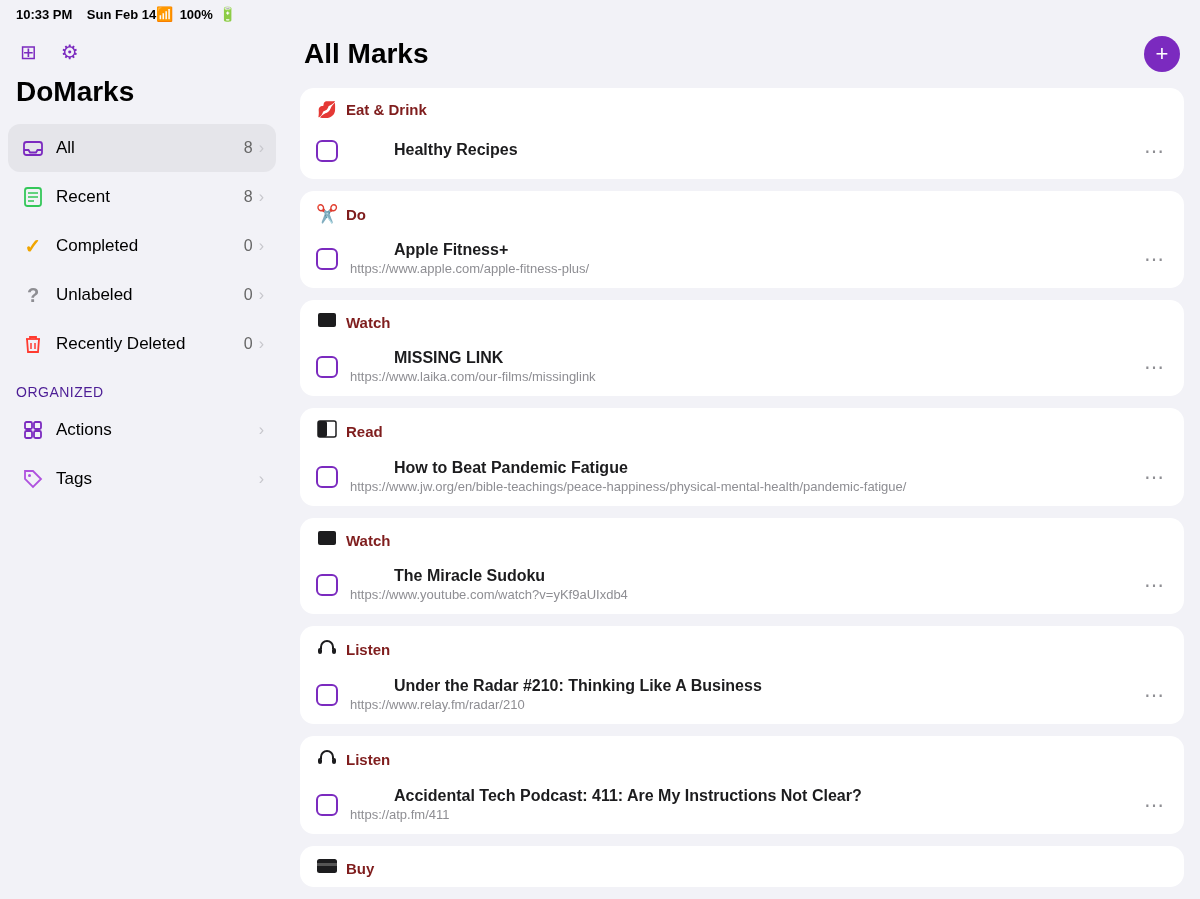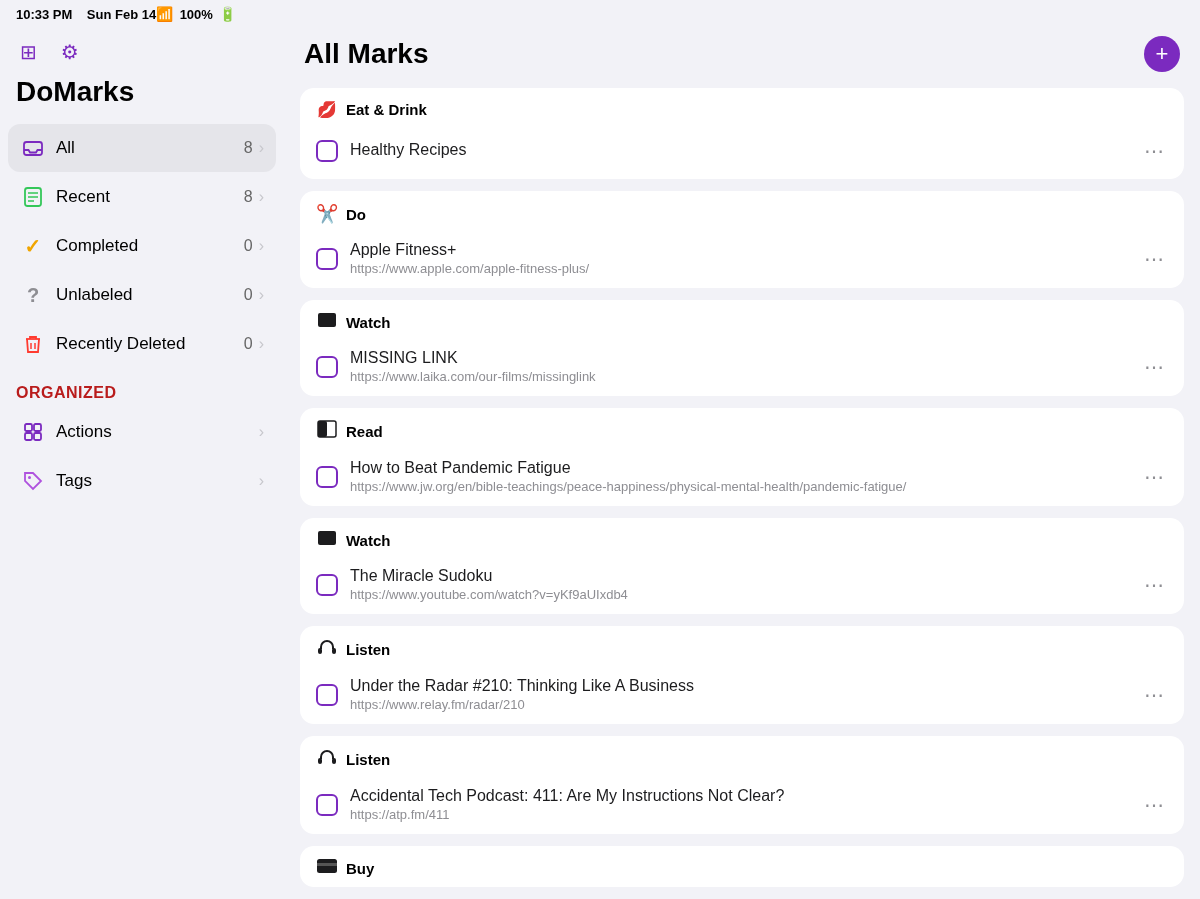--- a/index.html
+++ b/index.html
@@ -123,23 +123,23 @@
       color: #666;
       margin-right: 6px;
     }
 
     .nav-chevron {
       color: #c7c7cc;
       font-size: 16px;
     }
 
     .organized-label {
-      font-size: 16px;
-      font-weight: 700;
-      color: #b91c1c;
+      font-size: 14px;
+      font-weight: 400;
+      color: #4c1d95;
       text-transform: uppercase;
       letter-spacing: 0.5px;
       padding: 16px 16px 6px 16px;
     }
 
     
     .main-content {
       flex: 1;
       background: #f2f2f7;
       overflow-y: auto;
@@ -192,21 +192,21 @@
 
     .group-icon {
       font-size: 18px;
       width: 22px;
       text-align: center;
     }
 
     .group-name {
       font-size: 15px;
       font-weight: 600;
-      color: #000000;
+      color: #7f1d1d;
     }
 
     .mark-item {
       display: flex;
       align-items: center;
       padding: 8px 16px 12px 16px;
       gap: 12px;
     }
 
     .mark-checkbox {
@@ -219,23 +219,24 @@
       cursor: pointer;
     }
 
     .mark-info {
       flex: 1;
       overflow: hidden;
     }
 
     .mark-title {
       font-size: 16px;
-      font-weight: 400;
+      font-weight: 700;
       color: #1c1c1e;
       margin-bottom: 2px;
+      margin-left: 44px;
     }
 
     .mark-url {
       font-size: 13px;
       color: #8e8e93;
       white-space: nowrap;
       overflow: hidden;
       text-overflow: ellipsis;
     }
 

